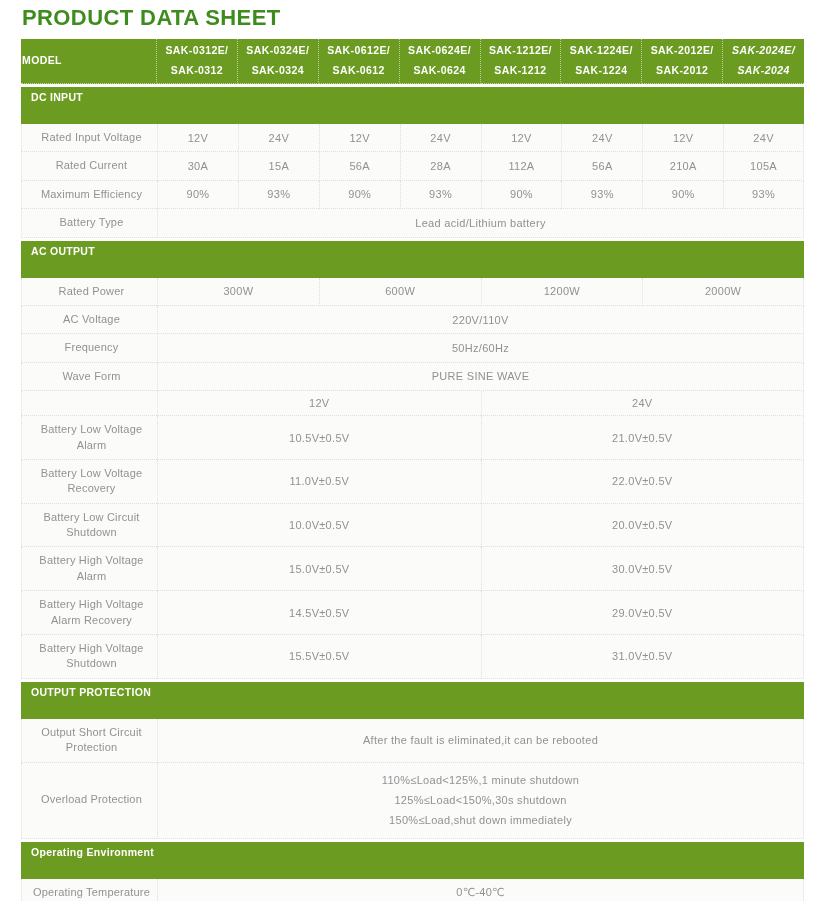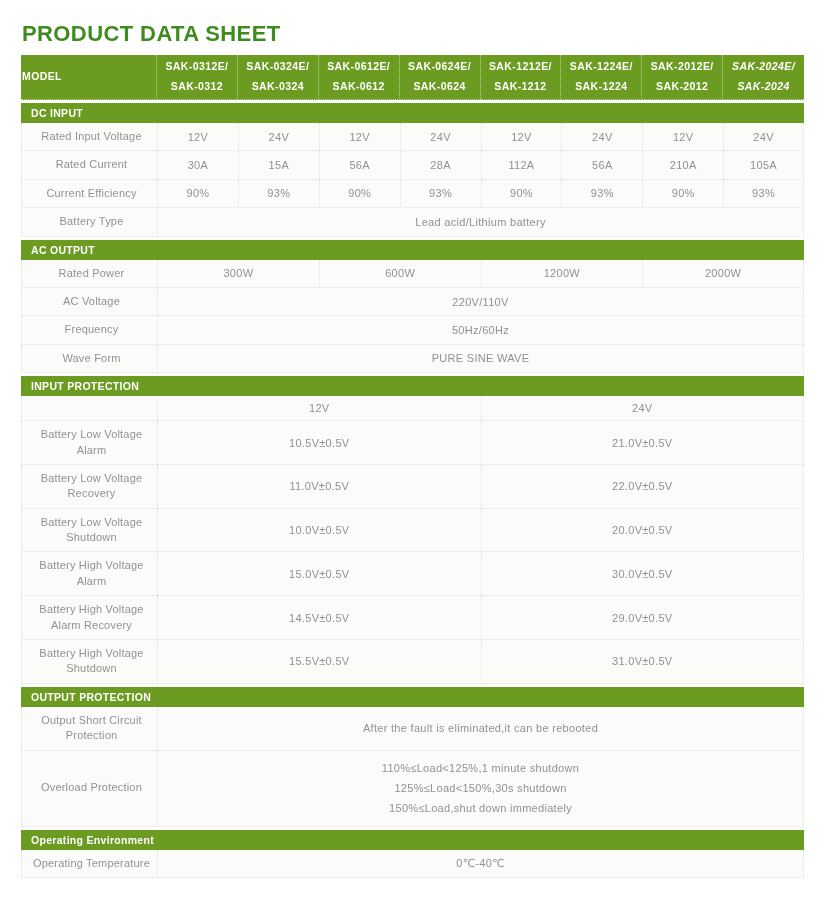--- a/index.html
+++ b/index.html
@@ -18,21 +18,21 @@
   }
   .page {
     width: 825px;
     padding: 3px 21px 12px 21px;
   }
   .page-title {
     font-size: 22px;
     font-weight: 800;
     color: var(--title-green);
     letter-spacing: .4px;
-    margin: 18px 0 8px 1px;
+    margin: 2px 0 8px 1px;
   }
   table.spec {
     width: 783px;
     border-collapse: separate;
     border-spacing: 0;
     table-layout: fixed;
   }
   
   tr.header-row td {
     background: var(--green);
@@ -51,21 +51,21 @@
   tr.header-row td:last-child { border-right: none; font-style: italic; }
   tr.header-row td.model-label-cell { text-align: left; white-space: normal; }
   
   tr.section-row td {
     background: var(--green);
     color: #fff;
     font-size: 10.5px;
     font-weight: 700;
     letter-spacing: .3px;
     text-align: left;
-    padding: 4px 10px 4px 10px;
+    padding: 4px 10px 21px 10px;
     border-top: 3px solid #fff;
   }
   
   tr.spec-row td {
     background: var(--row-bg);
     font-size: 11px;
     border-bottom: 1px dotted var(--grid);
     border-left: 1px dotted var(--grid);
     vertical-align: middle;
     padding: 6px 4px;
@@ -146,21 +146,21 @@
           <td class="value-cell">30A</td>
           <td class="value-cell">15A</td>
           <td class="value-cell">56A</td>
           <td class="value-cell">28A</td>
           <td class="value-cell">112A</td>
           <td class="value-cell">56A</td>
           <td class="value-cell">210A</td>
           <td class="value-cell">105A</td>
         </tr>
         <tr class="spec-row">
-          <td class="label-cell">Current Efficiency</td>
+          <td class="label-cell">Maximum Efficiency</td>
           <td class="value-cell">90%</td>
           <td class="value-cell">93%</td>
           <td class="value-cell">90%</td>
           <td class="value-cell">93%</td>
           <td class="value-cell">90%</td>
           <td class="value-cell">93%</td>
           <td class="value-cell">90%</td>
           <td class="value-cell">93%</td>
         </tr>
         <tr class="spec-row">
@@ -182,40 +182,37 @@
           <td class="value-cell" colspan="8">220V/110V</td>
         </tr>
         <tr class="spec-row">
           <td class="label-cell">Frequency</td>
           <td class="value-cell" colspan="8">50Hz/60Hz</td>
         </tr>
         <tr class="spec-row">
           <td class="label-cell">Wave Form</td>
           <td class="value-cell" colspan="8">PURE SINE WAVE</td>
         </tr>
-        <tr class="section-row">
-          <td class="section-bar" colspan="9">INPUT PROTECTION</td>
-        </tr>
         <tr class="spec-row">
           <td class="label-cell"></td>
           <td class="value-cell" colspan="4">12V</td>
           <td class="value-cell" colspan="4">24V</td>
         </tr>
         <tr class="spec-row">
           <td class="label-cell">Battery Low Voltage Alarm</td>
           <td class="value-cell" colspan="4">10.5V±0.5V</td>
           <td class="value-cell" colspan="4">21.0V±0.5V</td>
         </tr>
         <tr class="spec-row">
           <td class="label-cell">Battery Low Voltage Recovery</td>
           <td class="value-cell" colspan="4">11.0V±0.5V</td>
           <td class="value-cell" colspan="4">22.0V±0.5V</td>
         </tr>
         <tr class="spec-row">
-          <td class="label-cell">Battery Low Voltage Shutdown</td>
+          <td class="label-cell">Battery Low Circuit Shutdown</td>
           <td class="value-cell" colspan="4">10.0V±0.5V</td>
           <td class="value-cell" colspan="4">20.0V±0.5V</td>
         </tr>
         <tr class="spec-row">
           <td class="label-cell">Battery High Voltage Alarm</td>
           <td class="value-cell" colspan="4">15.0V±0.5V</td>
           <td class="value-cell" colspan="4">30.0V±0.5V</td>
         </tr>
         <tr class="spec-row">
           <td class="label-cell">Battery High Voltage Alarm Recovery</td>

